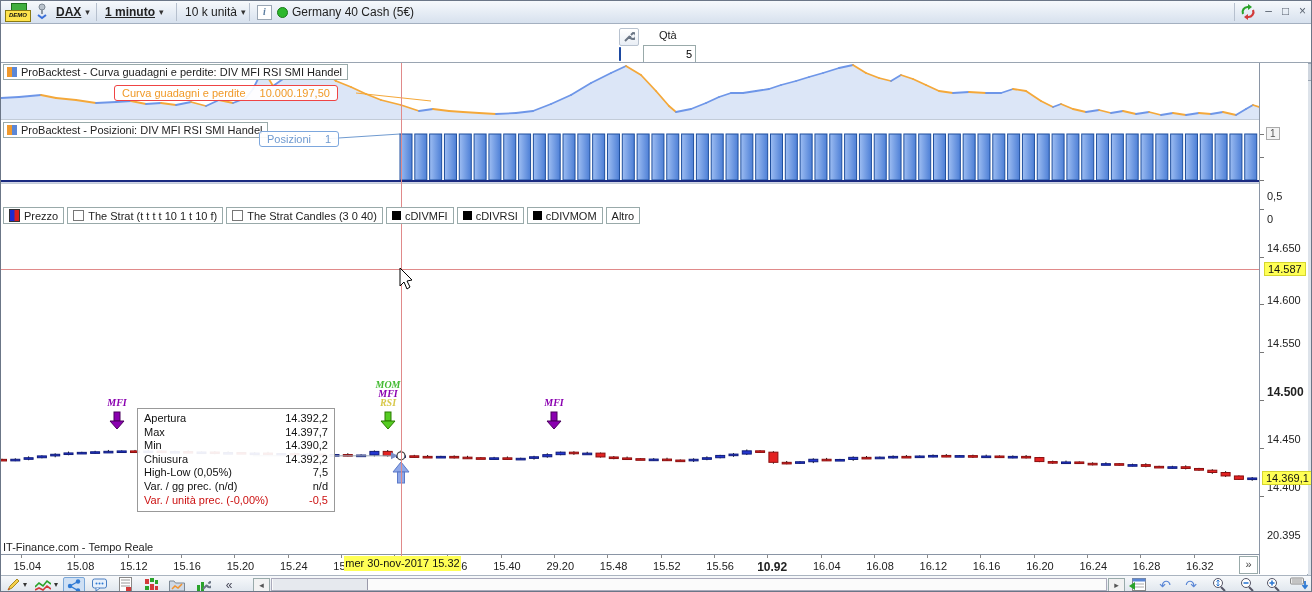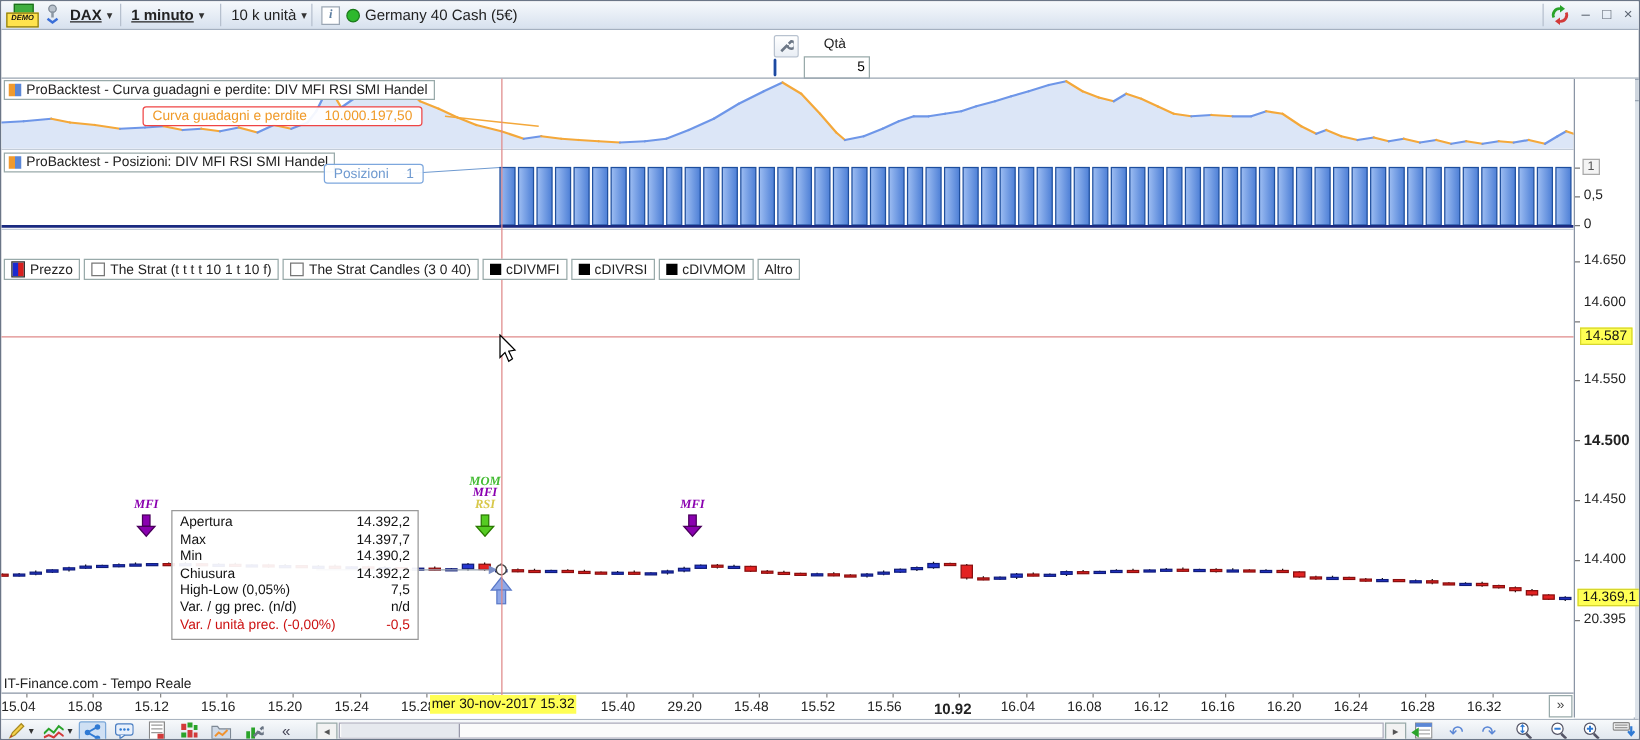--- a/index.html
+++ b/index.html
@@ -40,21 +40,21 @@
   .pb-icon{display:inline-block;width:10px;height:10px;position:relative;}
   .pb-icon i{position:absolute;top:0;width:5px;height:10px;}
   .series-label{position:absolute;background:rgba(255,255,255,.92);border:1px solid #ef4444;border-radius:3px;
                 color:#f09a28;padding:1px 7px;font-size:11px;white-space:nowrap;z-index:6;}
   .series-label b{font-weight:normal;margin-left:14px;}
   .pos-label{border-color:#7da7dd;color:#6f9ad0;}
   .hline{position:absolute;background:#9aa5b2;}
   
   #axis-col{left:1258px;top:62px;width:48px;height:511px;background:#fff;border-left:1px solid #8a95a5;z-index:5;}
   .ytick{position:absolute;left:0;width:4px;height:1px;background:#777;}
-  .ylab{position:absolute;left:7px;font-size:11px;color:#222;white-space:nowrap;}
+  .ylab{position:absolute;left:7px;font-size:11px;color:#222;white-space:nowrap;margin-top:40px;}
   .ylab.bold{font-weight:bold;font-size:12px;}
   .yellow-tag{position:absolute;background:#ffff55;border:1px solid #d6d62e;color:#111;
               padding:0 3px;font-size:11px;z-index:7;white-space:nowrap;}
   .boxed-one{position:absolute;border:1px solid #aaa;background:#f4f4f4;color:#555;
              padding:0 3px;font-size:10px;}
   
   #legend-row{left:2px;top:206px;display:flex;gap:3px;z-index:6;}
   .legend-box{border:1px solid #9aa;background:#fff;height:15px;display:flex;align-items:center;
               gap:4px;padding:0 5px;white-space:nowrap;}
   .sw-price{display:inline-block;width:9px;height:11px;
@@ -62,21 +62,21 @@
   .sw-check{display:inline-block;width:9px;height:9px;border:1px solid #777;background:#fff;}
   .sw-black{display:inline-block;width:9px;height:9px;background:#000;}
   
   #tooltip{left:136px;top:407px;width:184px;background:rgba(255,255,255,.93);
            border:1px solid #999;z-index:9;padding:3px 6px 4px 6px;}
   .tt-row{display:flex;justify-content:space-between;line-height:13.6px;font-size:11px;color:#111;}
   .tt-row.red{color:#cc1111;}
   
   #time-axis{left:0;top:553px;width:1258px;height:20px;background:#fff;border-top:1px solid #8a95a5;z-index:4;}
   .xtick{position:absolute;top:0;width:1px;height:3px;background:#888;}
-  .xlab{position:absolute;top:5px;width:40px;margin-left:-20px;text-align:left;font-size:11px;color:#222;}
+  .xlab{position:absolute;top:5px;width:40px;margin-left:-20px;text-align:right;font-size:11px;color:#222;}
   .xlab.bold{font-weight:bold;font-size:12px;}
   #time-pager{position:absolute;left:1238px;top:555px;width:17px;height:16px;border:1px solid #9aa;
               background:#fff;text-align:center;line-height:15px;color:#444;z-index:5;}
   #crosshair-time{left:343px;top:555px;width:117px;height:15px;background:#ffff55;
                   text-align:center;line-height:15px;font-size:11px;color:#111;z-index:8;}
   
   #crosshair-v{left:400px;top:62px;width:1px;height:494px;background:#e08a8a;z-index:5;}
   #crosshair-h{left:0;top:268px;width:1258px;height:1px;background:#e08a8a;z-index:5;}
   
   #bottom-bar{left:0;top:574px;width:100%;height:18px;
@@ -633,21 +633,21 @@
         <span>-0,5</span>
       </div>
     </div>
 
   <div class="abs" style="left:2px;top:540px;z-index:4;">IT-Finance.com - Tempo Reale</div>
 
   <div id="axis-col" class="abs">
       <div class="ytick" style="top:145.583px"></div>
       <div class="ylab" style="top:138.583px">14.650</div>
       <div class="ytick" style="top:193.53300000000002px"></div>
-      <div class="ylab" style="top:173px">14.600</div>
+      <div class="ylab" style="top:191px">14.600</div>
       <div class="ytick" style="top:241.483px"></div>
       <div class="ylab" style="top:234.483px">14.550</div>
       <div class="ytick" style="top:289.433px"></div>
       <div class="ylab bold" style="top:282.433px">14.500</div>
       <div class="ytick" style="top:337.383px"></div>
       <div class="ylab" style="top:330.383px">14.450</div>
       <div class="ytick" style="top:385.33299999999997px"></div>
       <div class="ylab" style="top:378.33299999999997px">14.400</div>
       <div class="ytick" style="top:433.283px"></div>
       <div class="ylab" style="top:426.283px">20.395</div>

